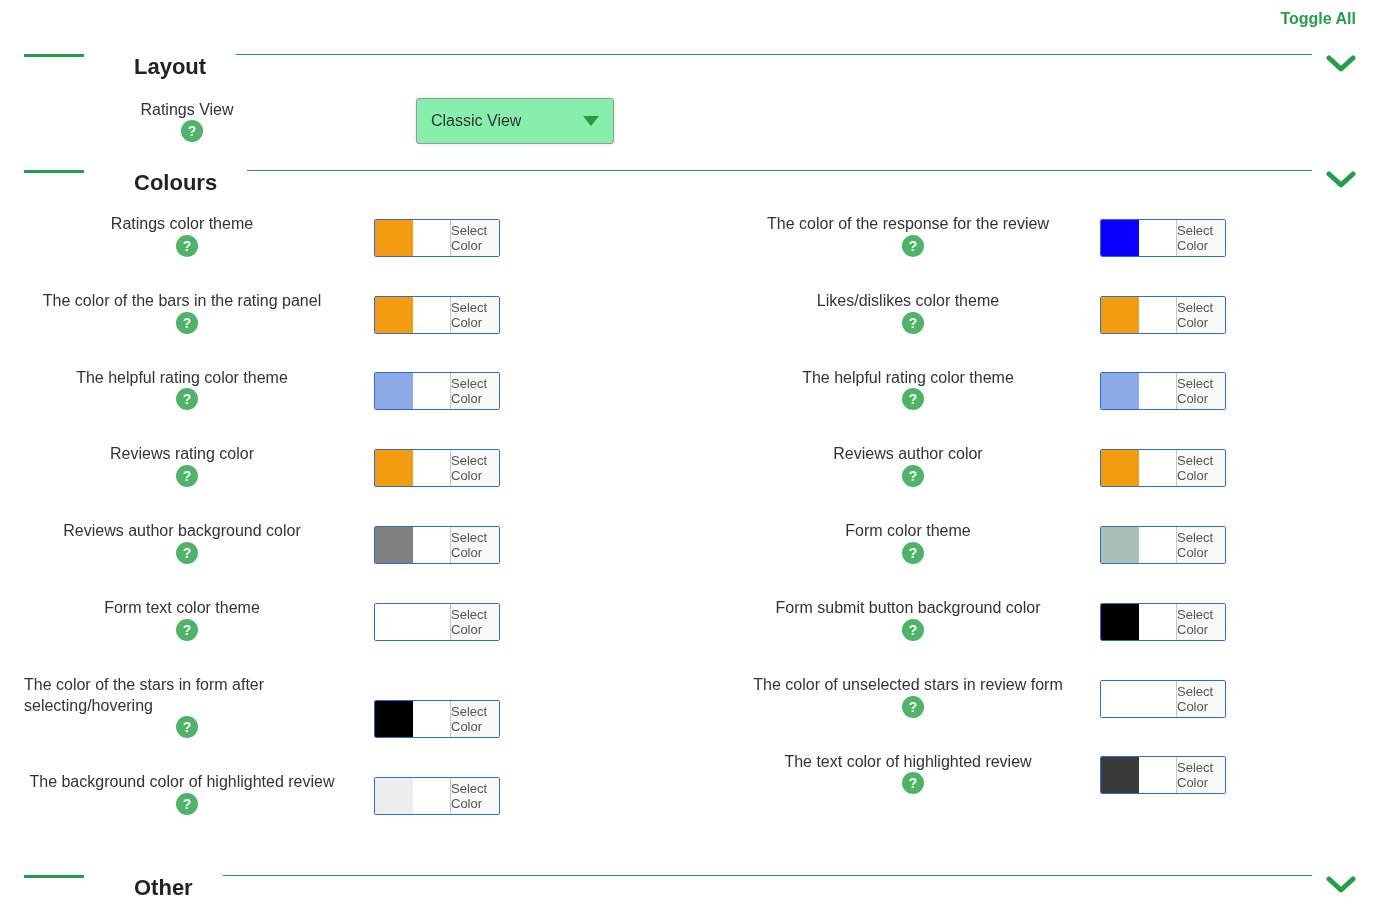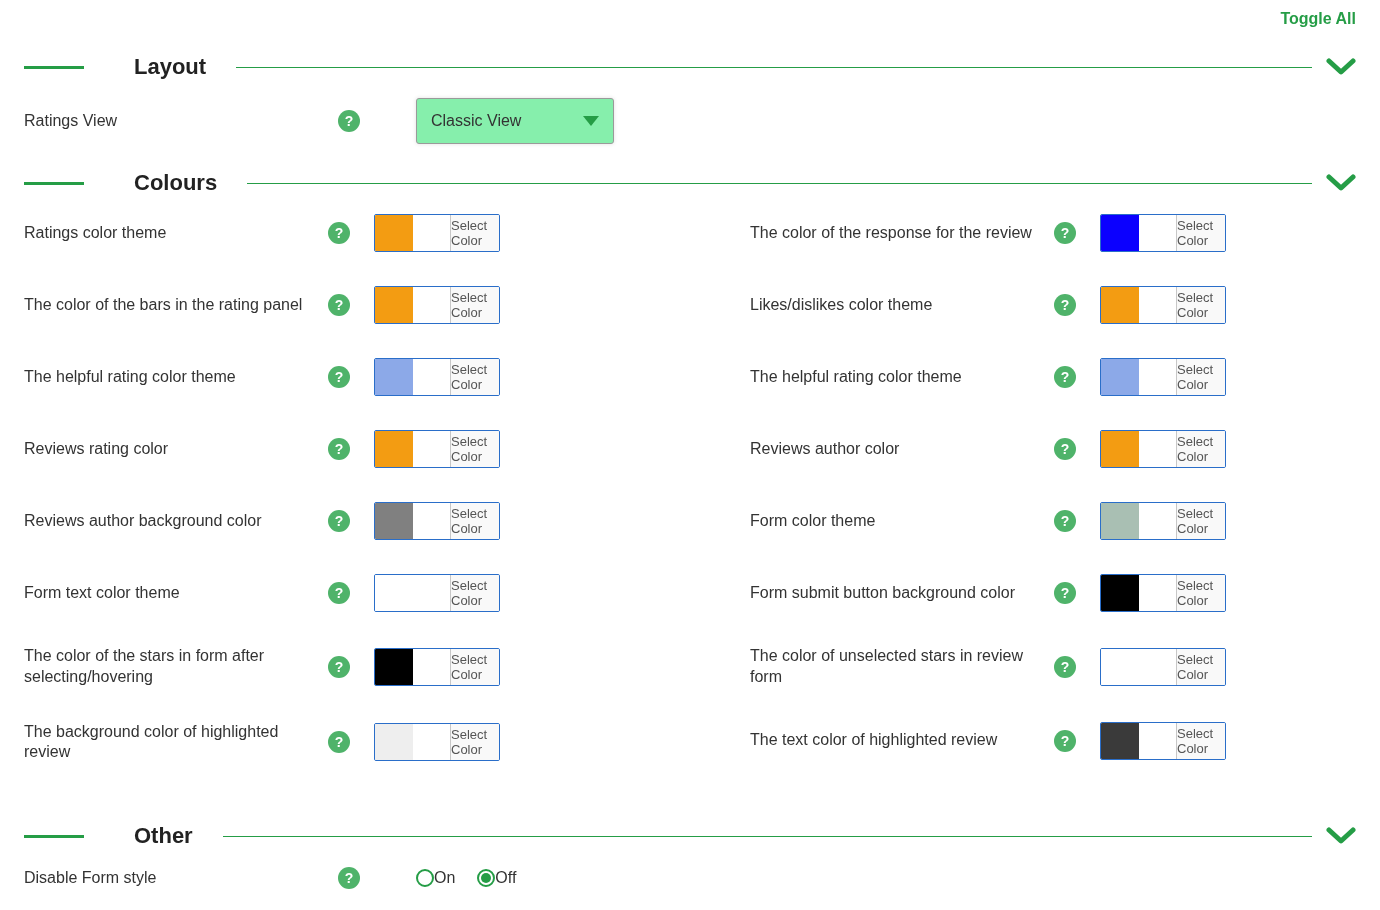--- a/index.html
+++ b/index.html
@@ -14,21 +14,21 @@
   .toggle-all {
     text-align: right;
     color: #259d46;
     font-weight: 700;
     font-size: 16px;
     cursor: pointer;
     margin-bottom: 4px;
   }
   .section-head {
     display: flex;
-    align-items: center;
+    align-items: flex-start;
     margin: 26px 0 18px 0;
   }
   .sh-left {
     width: 60px;
     height: 3px;
     background: #259d46;
   }
   .sh-title {
     font-size: 22px;
     font-weight: 700;
@@ -60,20 +60,21 @@
   }
   .row {
     display: flex;
     align-items: center;
     margin-bottom: 22px;
   }
   .label-col {
     width: 336px;
     display: flex;
     align-items: center;
+    flex-direction: column;
   }
   .label-txt {
     flex: 1;
     font-size: 16px;
     color: #333;
     padding-right: 10px;
     line-height: 1.3;
   }
   .control-col {
     width: 240px;
@@ -98,21 +99,21 @@
     width: 0; height: 0;
     border-left: 8px solid transparent;
     border-right: 8px solid transparent;
     border-top: 10px solid #259d46;
   }
   .colours-grid {
     display: grid;
     grid-template-columns: 1fr 1fr;
     column-gap: 120px;
   }
-  .colours-grid .row { margin-bottom: 34px; }
+  .colours-grid .row { margin-bottom: 34px; align-items: flex-end; }
   .colours-grid .label-col { width: 326px; }
   .colours-grid .control-col { margin-left: 24px; width: auto; }
   .color-btn {
     display: flex;
     border: 1px solid #2a6ec9;
     border-radius: 2px;
     height: 38px;
     width: 126px;
     overflow: hidden;
     cursor: pointer;

